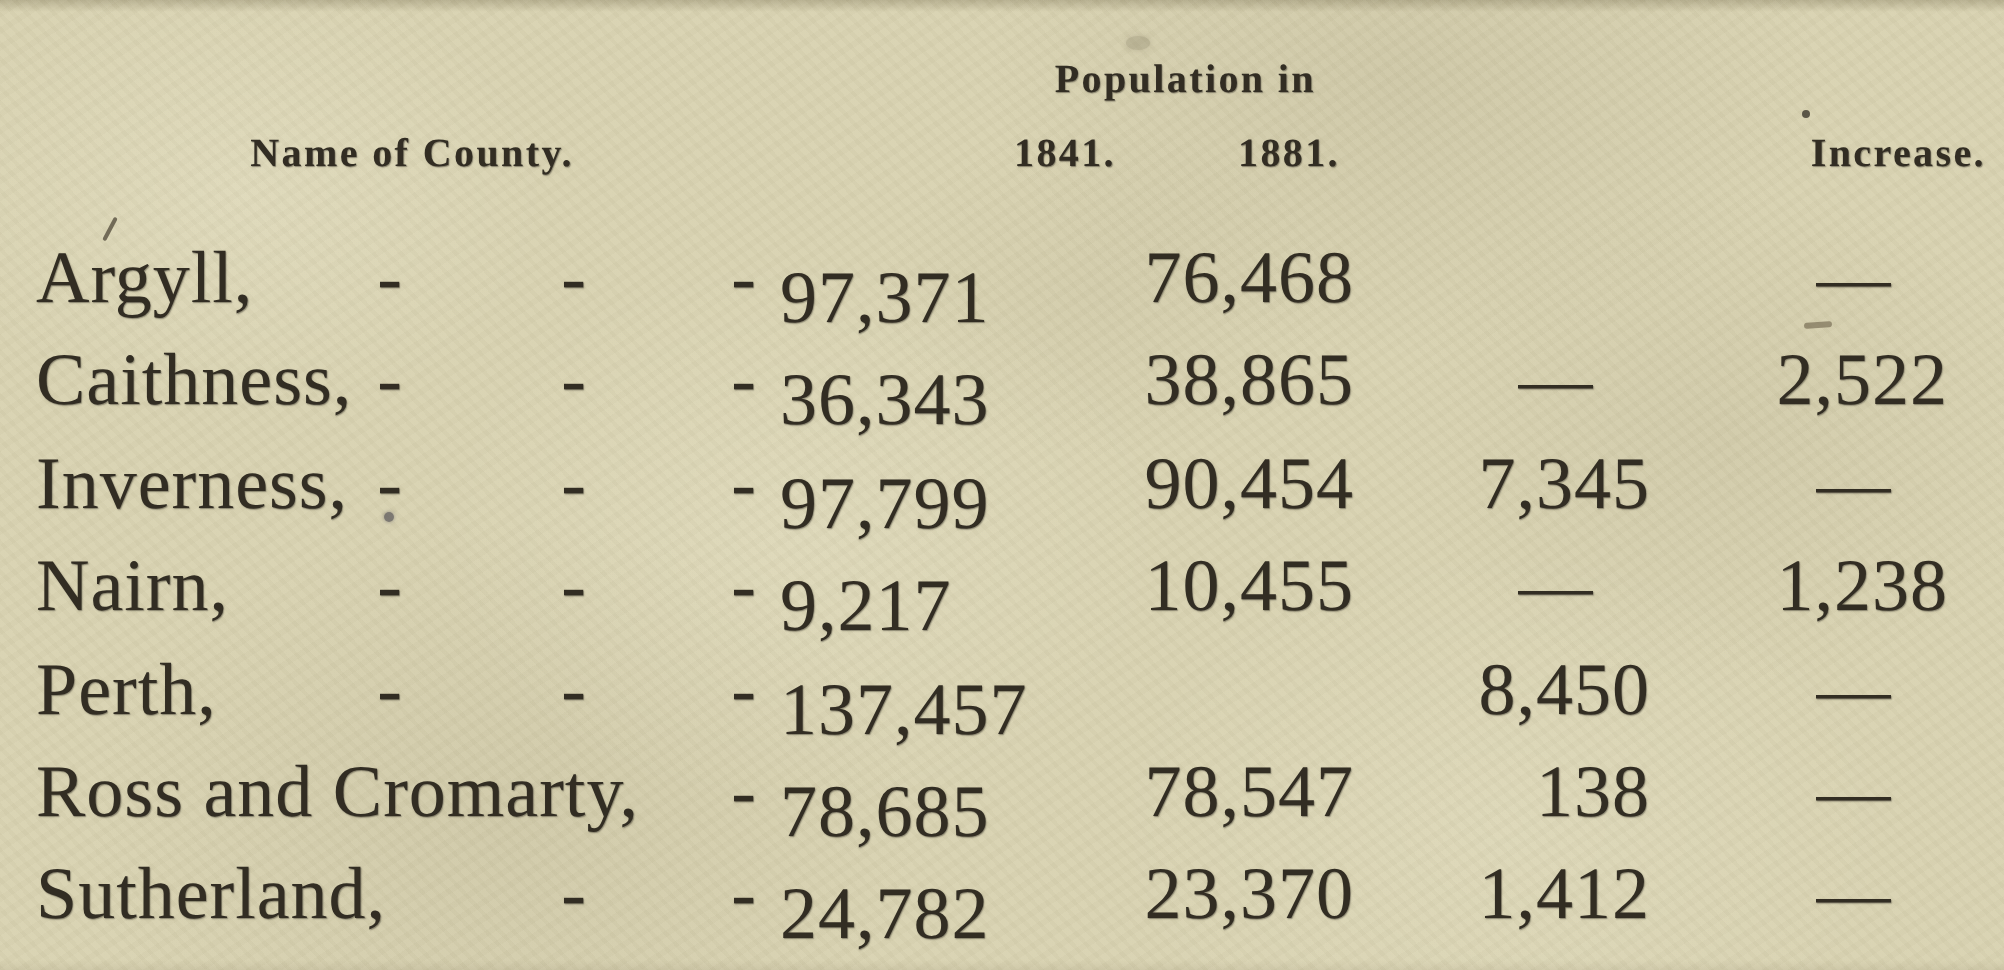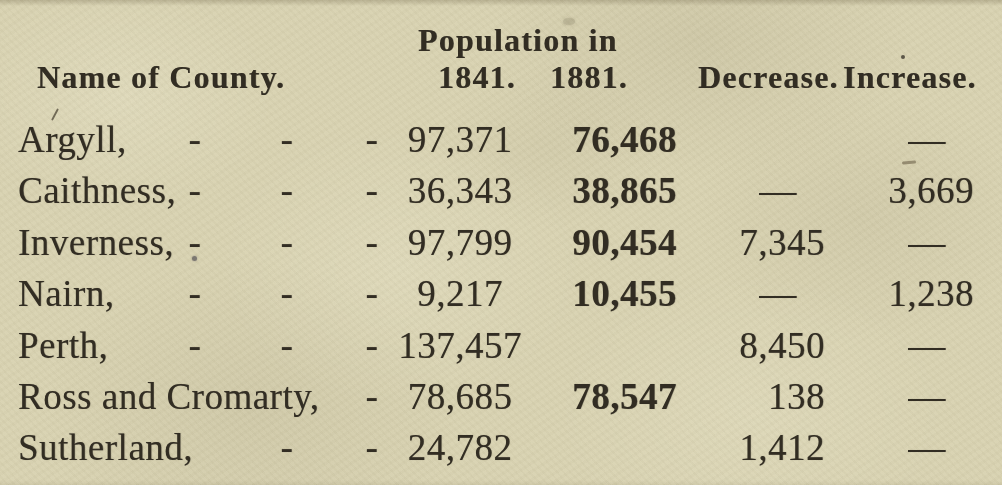--- a/index.html
+++ b/index.html
@@ -22,44 +22,44 @@
       #d8d2b1;
   }
   .grain{
     position:absolute;inset:0;pointer-events:none;
     background:
       repeating-linear-gradient(47deg, rgba(90,82,58,.022) 0 2px, rgba(255,253,240,.025) 2px 5px),
       repeating-linear-gradient(-33deg, rgba(90,82,58,.018) 0 3px, rgba(255,253,240,.02) 3px 7px);
   }
   .hdr{
     position:absolute;
-    font-weight:bold;font-size:32px;line-height:28px;
-    letter-spacing:1.2px;text-align:left;
+    font-weight:bold;font-size:20px;line-height:28px;
+    letter-spacing:1.2px;text-align:right;
     text-shadow:0.4px 0.4px 0.6px rgba(50,45,35,.5);
     white-space:nowrap;
   }
   #h-pop  {top:26px;left:418px;width:240px;}
   #h-name {top:63px;left:37px; width:250px;}
   #h-1841 {top:63px;left:438px;width:120px;}
   #h-1881 {top:63px;left:550px;width:120px;}
   #h-dec  {top:63px;left:698px;width:160px;}
   #h-inc  {top:63px;left:843px;width:150px;}
   .rows{position:absolute;top:114px;left:0;width:100%;}
   .row{position:relative;height:51.4px;}
   .cell{
     position:absolute;top:0;height:51.4px;line-height:51.4px;
     font-size:37px;letter-spacing:0.5px;white-space:nowrap;
     text-shadow:0.4px 0.4px 0.7px rgba(50,45,35,.5);
   }
   .c-name{left:18px;}
   .c-d1{left:165px;width:60px;text-align:center;}
   .c-d2{left:258px;width:58px;text-align:center;}
   .c-d3{left:342px;width:60px;text-align:center;}
-  .c-1841{left:390px;width:140px;text-align:center;}
-  .c-1881{left:537px;width:140px;text-align:right;font-weight:bold;}
+  .c-1841{left:390px;width:140px;text-align:left;margin-top:10px;}
+  .c-1881{left:537px;width:140px;text-align:right;}
   .c-dec {left:685px;width:140px;text-align:right;}
   .c-inc {left:834px;width:140px;text-align:right;}
   .c-dec.em{text-align:center;padding-left:46px;width:94px;}
   .c-inc.em{text-align:center;padding-left:46px;width:94px;}
   .speck{position:absolute;pointer-events:none;}
   .speck.scratch{left:54px;top:108px;width:2px;height:13px;background:rgba(95,88,70,.85);transform:rotate(28deg);border-radius:2px;}
   .speck.dot-a{left:901px;top:55px;width:4px;height:4px;background:rgba(60,55,45,.8);border-radius:50%;}
   .speck.dot-b{left:192px;top:256px;width:5px;height:5px;background:rgba(75,72,80,.65);border-radius:50%;box-shadow:0 0 2px rgba(75,72,80,.5);}
   .speck.dash-a{left:902px;top:161px;width:14px;height:3px;background:rgba(115,105,80,.65);transform:rotate(-4deg);border-radius:2px;}
   .speck.blob-a{left:563px;top:18px;width:12px;height:7px;background:rgba(120,110,85,.28);border-radius:50%;box-shadow:0 0 3px rgba(120,110,85,.3);}
@@ -67,21 +67,20 @@
 </head>
 <body>
 
 <div class="page">
   <div class="grain"></div>
 
   <div class="hdr" id="h-pop">Population in</div>
   <div class="hdr" id="h-name">Name of County.</div>
   <div class="hdr" id="h-1841">1841.</div>
   <div class="hdr" id="h-1881">1881.</div>
-  <div class="hdr" id="h-dec">Decrease.</div>
   <div class="hdr" id="h-inc">Increase.</div>
 
   <div class="rows">
 
     <div class="row">
       <span class="cell c-name">Argyll,</span>
       <span class="cell c-d1">-</span>
       <span class="cell c-d2">-</span>
       <span class="cell c-d3">-</span>
       <span class="cell c-1841">97,371</span>
@@ -90,21 +89,21 @@
     </div>
 
     <div class="row">
       <span class="cell c-name">Caithness,</span>
       <span class="cell c-d1">-</span>
       <span class="cell c-d2">-</span>
       <span class="cell c-d3">-</span>
       <span class="cell c-1841">36,343</span>
       <span class="cell c-1881">38,865</span>
       <span class="cell c-dec em">—</span>
-      <span class="cell c-inc">3,669</span>
+      <span class="cell c-inc">2,522</span>
     </div>
 
     <div class="row">
       <span class="cell c-name">Inverness,</span>
       <span class="cell c-d1">-</span>
       <span class="cell c-d2">-</span>
       <span class="cell c-d3">-</span>
       <span class="cell c-1841">97,799</span>
       <span class="cell c-1881">90,454</span>
       <span class="cell c-dec">7,345</span>
@@ -142,20 +141,21 @@
       <span class="cell c-dec">138</span>
       <span class="cell c-inc em">—</span>
     </div>
 
     <div class="row">
       <span class="cell c-name">Sutherland,</span>
       <span class="cell c-d1"></span>
       <span class="cell c-d2">-</span>
       <span class="cell c-d3">-</span>
       <span class="cell c-1841">24,782</span>
+      <span class="cell c-1881">23,370</span>
       <span class="cell c-dec">1,412</span>
       <span class="cell c-inc em">—</span>
     </div>
 
   </div>
 
   <div class="speck scratch"></div>
   <div class="speck dot-a"></div>
   <div class="speck dot-b"></div>
   <div class="speck dash-a"></div>

